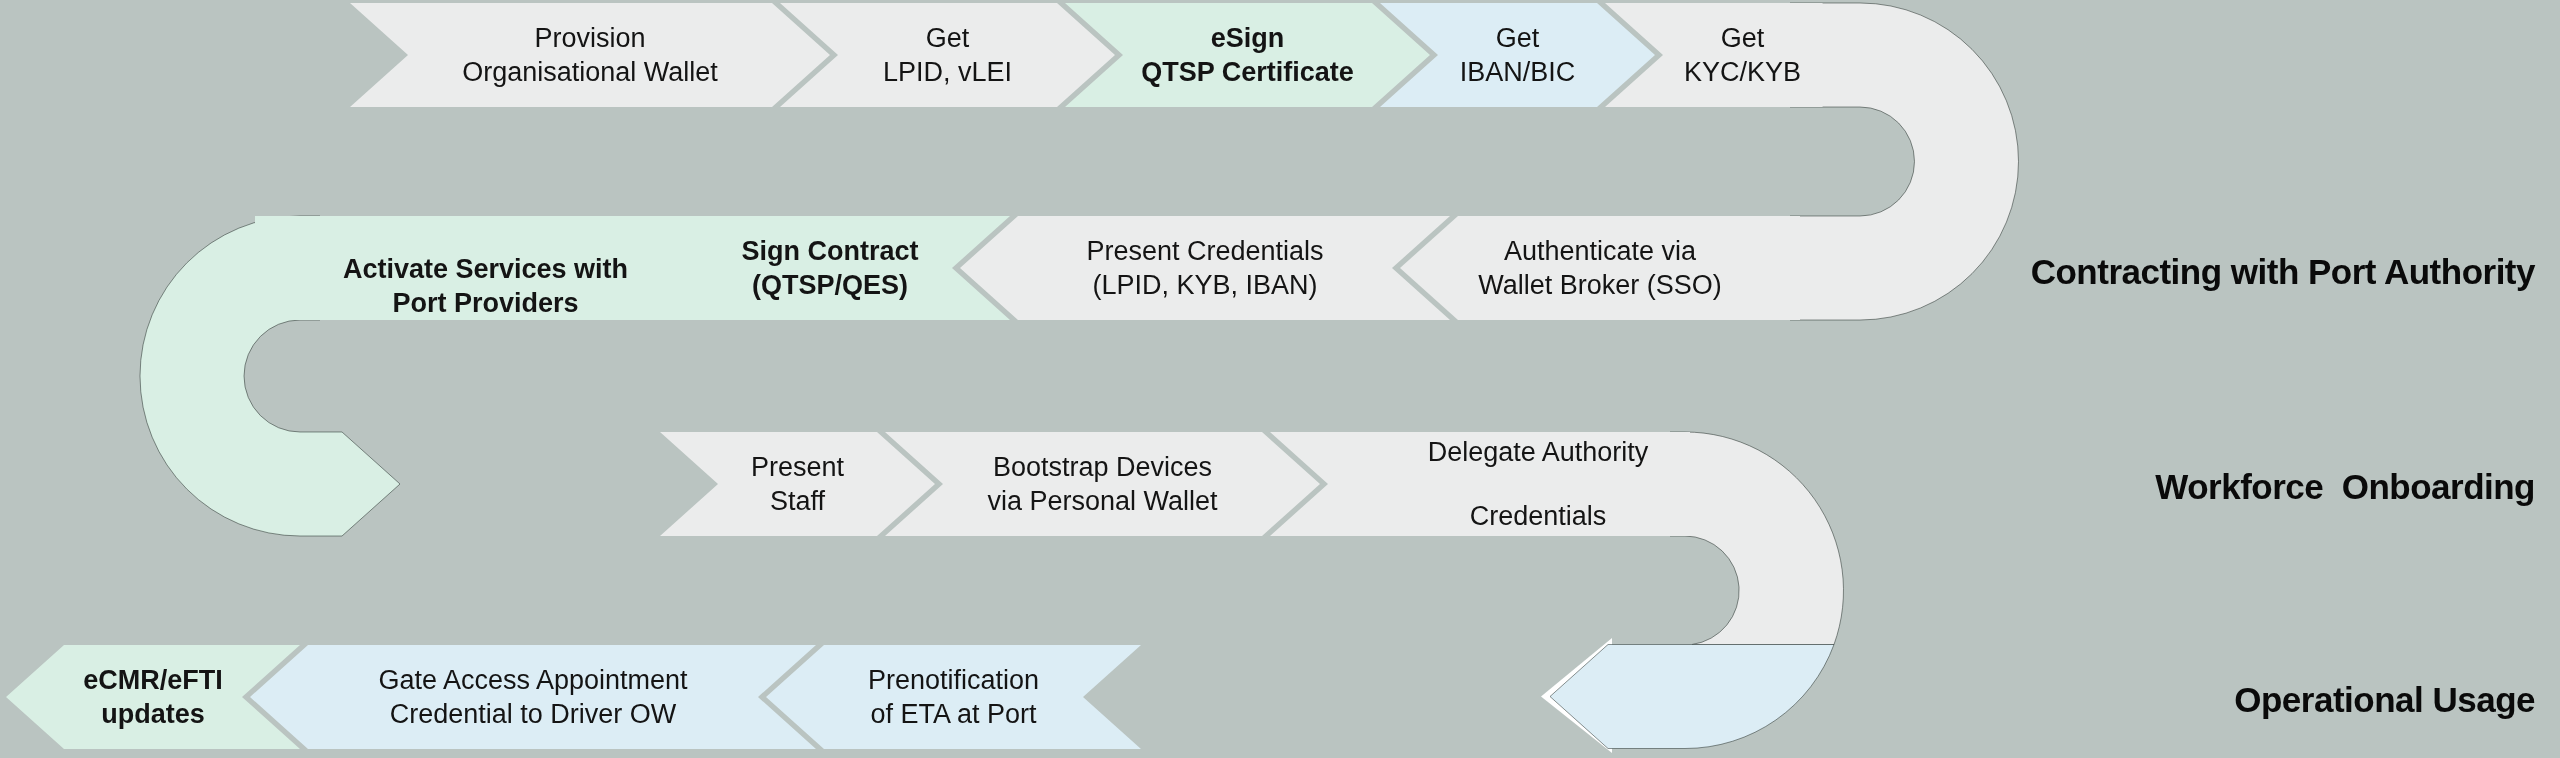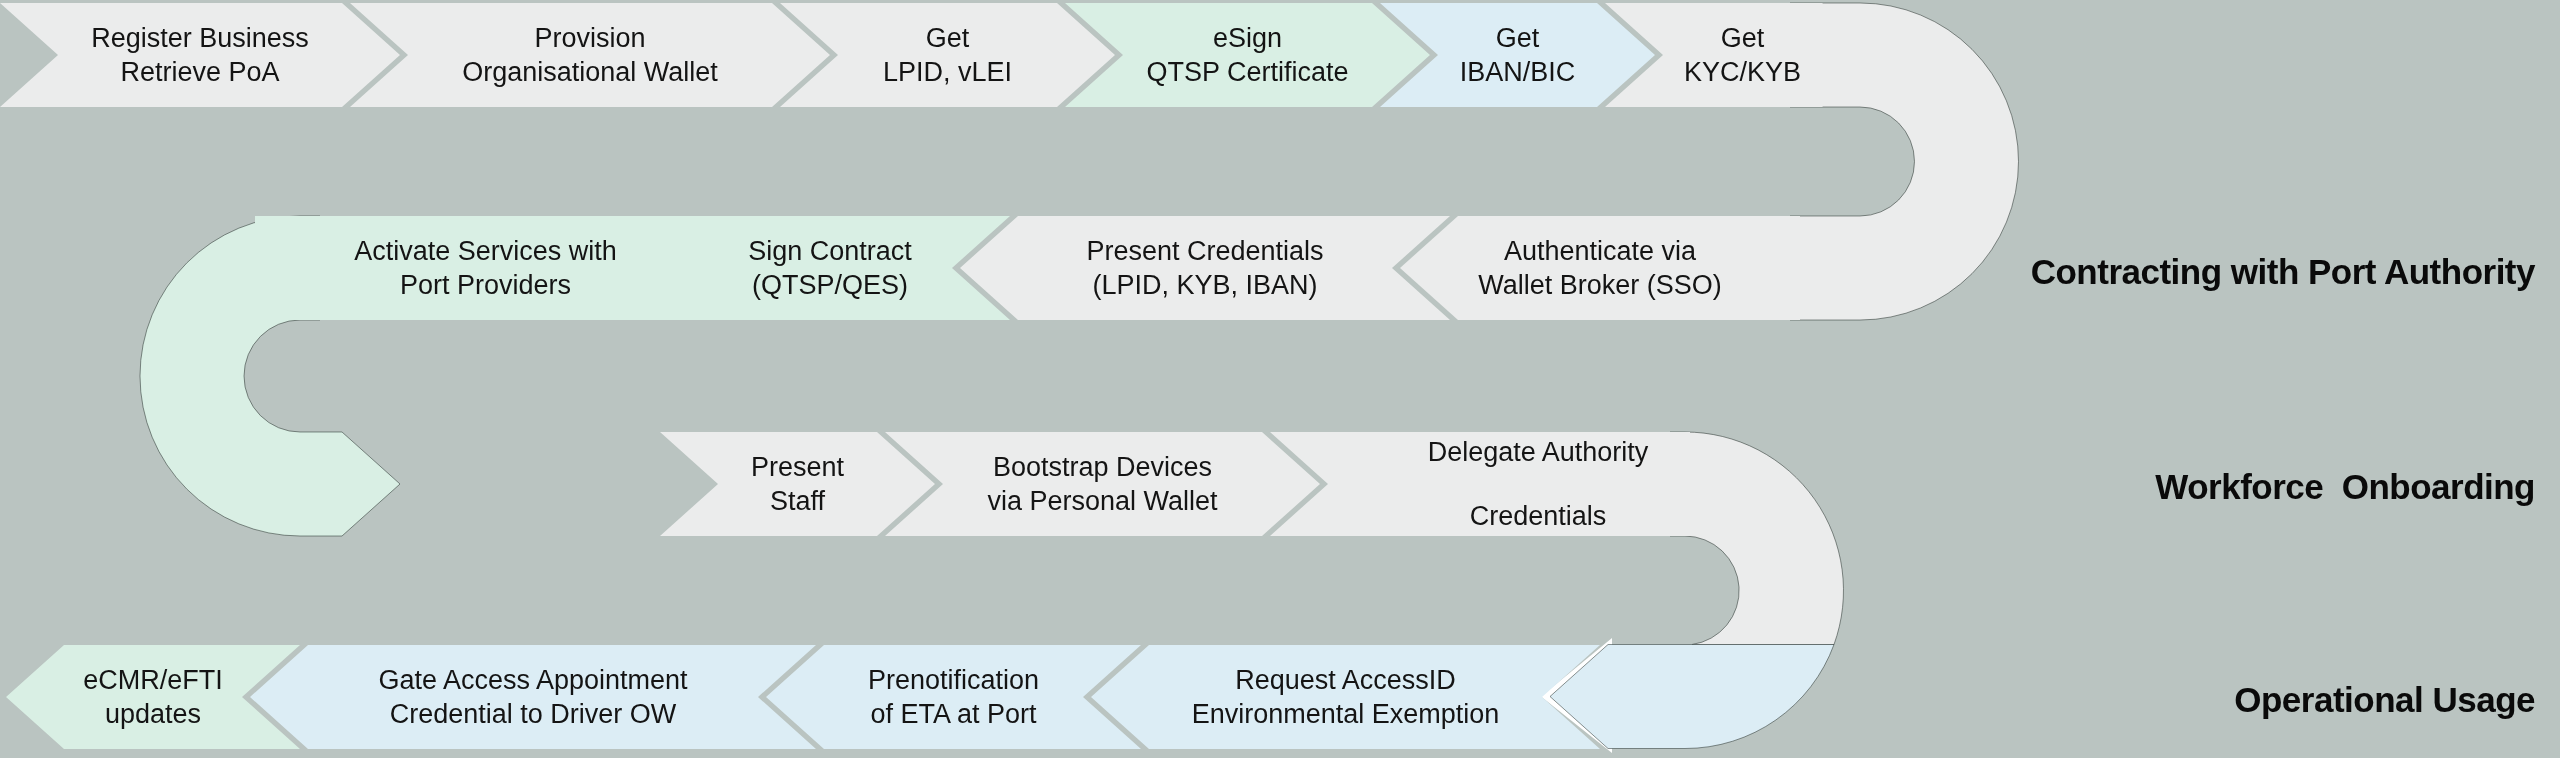--- a/index.html
+++ b/index.html
@@ -16,33 +16,34 @@
     display:flex;flex-direction:column;justify-content:center;align-items:center;
     text-align:center;font-size:27px;line-height:34px;font-weight:400;
     color:var(--c-text,#141414);
     filter:drop-shadow(-3px 0 0 rgba(252,252,252,.95))
            drop-shadow(0 -2px 0 rgba(255,255,255,.55))
            drop-shadow(1px 1.4px .3px rgba(40,50,46,.45));
   }
   .chev.no-wl{
     filter:drop-shadow(0 -2px 0 rgba(255,255,255,.5))
            drop-shadow(1px 1.4px .3px rgba(40,50,46,.45));
+    justify-content:flex-end;
   }
   .chev.wr{
     filter:drop-shadow(-3px 0 0 rgba(252,252,252,.95))
            drop-shadow(6px 0 0 rgba(252,252,252,.95))
            drop-shadow(1px 1.4px .3px rgba(40,50,46,.35));
   }
   .chev.wl-big{
     filter:drop-shadow(-7px 0 0 rgba(253,253,253,.97))
            drop-shadow(0 -2px 0 rgba(255,255,255,.5))
            drop-shadow(1px 1.4px .3px rgba(40,50,46,.4));
   }
   .c-gray{background:var(--c-gray,#ebecec);}
-  .c-green{background:var(--c-green,#d9efe4);}
+  .c-green{background:var(--c-green,#d9efe4);font-weight:bold;}
   .c-blue{background:var(--c-blue,#dcedf5);}
   .stage-label{
     position:absolute;right:25px;z-index:3;
     font-size:35px;line-height:40px;font-weight:700;letter-spacing:-.5px;
     color:var(--c-label_text,#0a0a0a);white-space:pre;text-align:right;
   }
   .pad-r58{padding-right:58px;}
   .pad-l58{padding-left:58px;gap:30px;}
 </style>
 </head>
@@ -53,24 +54,20 @@
   <svg class="curves" width="2560" height="758" viewBox="0 0 2560 758">
     <g stroke="rgba(30,40,36,.5)" stroke-width="1">
       <path d="M 1790 3 H 1860 A 158.5 158.5 0 0 1 1860 320 H 1790 V 216 H 1860 A 54.5 54.5 0 0 0 1860 107 H 1790 Z" style="fill:var(--c-gray,#ebecec)"></path>
       <path d="M 320 216 H 300 A 160 160 0 0 0 300 536 H 342 L 400 484 L 342 432 H 300 A 56 56 0 0 1 300 320 H 320 Z" style="fill:var(--c-green,#d9efe4)"></path>
       <path d="M 1670 432 H 1685 A 158.5 158.5 0 0 1 1834 644.5 H 1692 A 54.5 54.5 0 0 0 1685 536 H 1670 Z" style="fill:var(--c-gray,#ebecec)"></path>
       <path d="M 1612 638 L 1541 696.5 L 1612 753 Z" fill="#ffffff" stroke="none"></path>
       <path d="M 1608 644.5 H 1834 A 158.5 158.5 0 0 1 1685 748.5 H 1608 L 1550 696.5 Z" style="fill:var(--c-blue,#dcedf5)"></path>
     </g>
   </svg>
 
-  <div class="chev c-gray" style="left:0px;top:3px;width:400px;clip-path:polygon(0 0,342px 0,400px 52px,342px 104px,0 104px,58px 52px)">
-    <span>Register Business</span>
-    <span>Retrieve PoA</span>
-  </div>
   <div class="chev c-gray" style="left:350px;top:3px;width:480px;clip-path:polygon(0 0,422px 0,480px 52px,422px 104px,0 104px,58px 52px)">
     <span>Provision</span>
     <span>Organisational Wallet</span>
   </div>
   <div class="chev c-gray" style="left:780px;top:3px;width:335px;clip-path:polygon(0 0,277px 0,335px 52px,277px 104px,0 104px,58px 52px)">
     <span>Get</span>
     <span>LPID, vLEI</span>
   </div>
   <div class="chev c-green" style="left:1065px;top:3px;width:365px;clip-path:polygon(0 0,307px 0,365px 52px,307px 104px,0 104px,58px 52px)">
     <span>eSign</span>
@@ -122,19 +119,15 @@
     <span>updates</span>
   </div>
   <div class="chev c-blue" style="left:766px;top:645px;width:375px;clip-path:polygon(0 52px,58px 0,375px 0,317px 52px,375px 104px,58px 104px)">
     <span>Prenotification</span>
     <span>of ETA at Port</span>
   </div>
   <div class="chev c-blue" style="left:250px;top:645px;width:566px;clip-path:polygon(0 52px,58px 0,566px 0,508px 52px,566px 104px,58px 104px)">
     <span>Gate Access Appointment</span>
     <span>Credential to Driver OW</span>
   </div>
-  <div class="chev c-blue" style="left:1091px;top:645px;width:509px;clip-path:polygon(0 52px,58px 0,509px 0,451px 52px,509px 104px,58px 104px)">
-    <span>Request AccessID</span>
-    <span>Environmental Exemption</span>
-  </div>
   <div class="stage-label" style="top:680px">Operational Usage</div>
 
 </div>
 
 </body></html>

